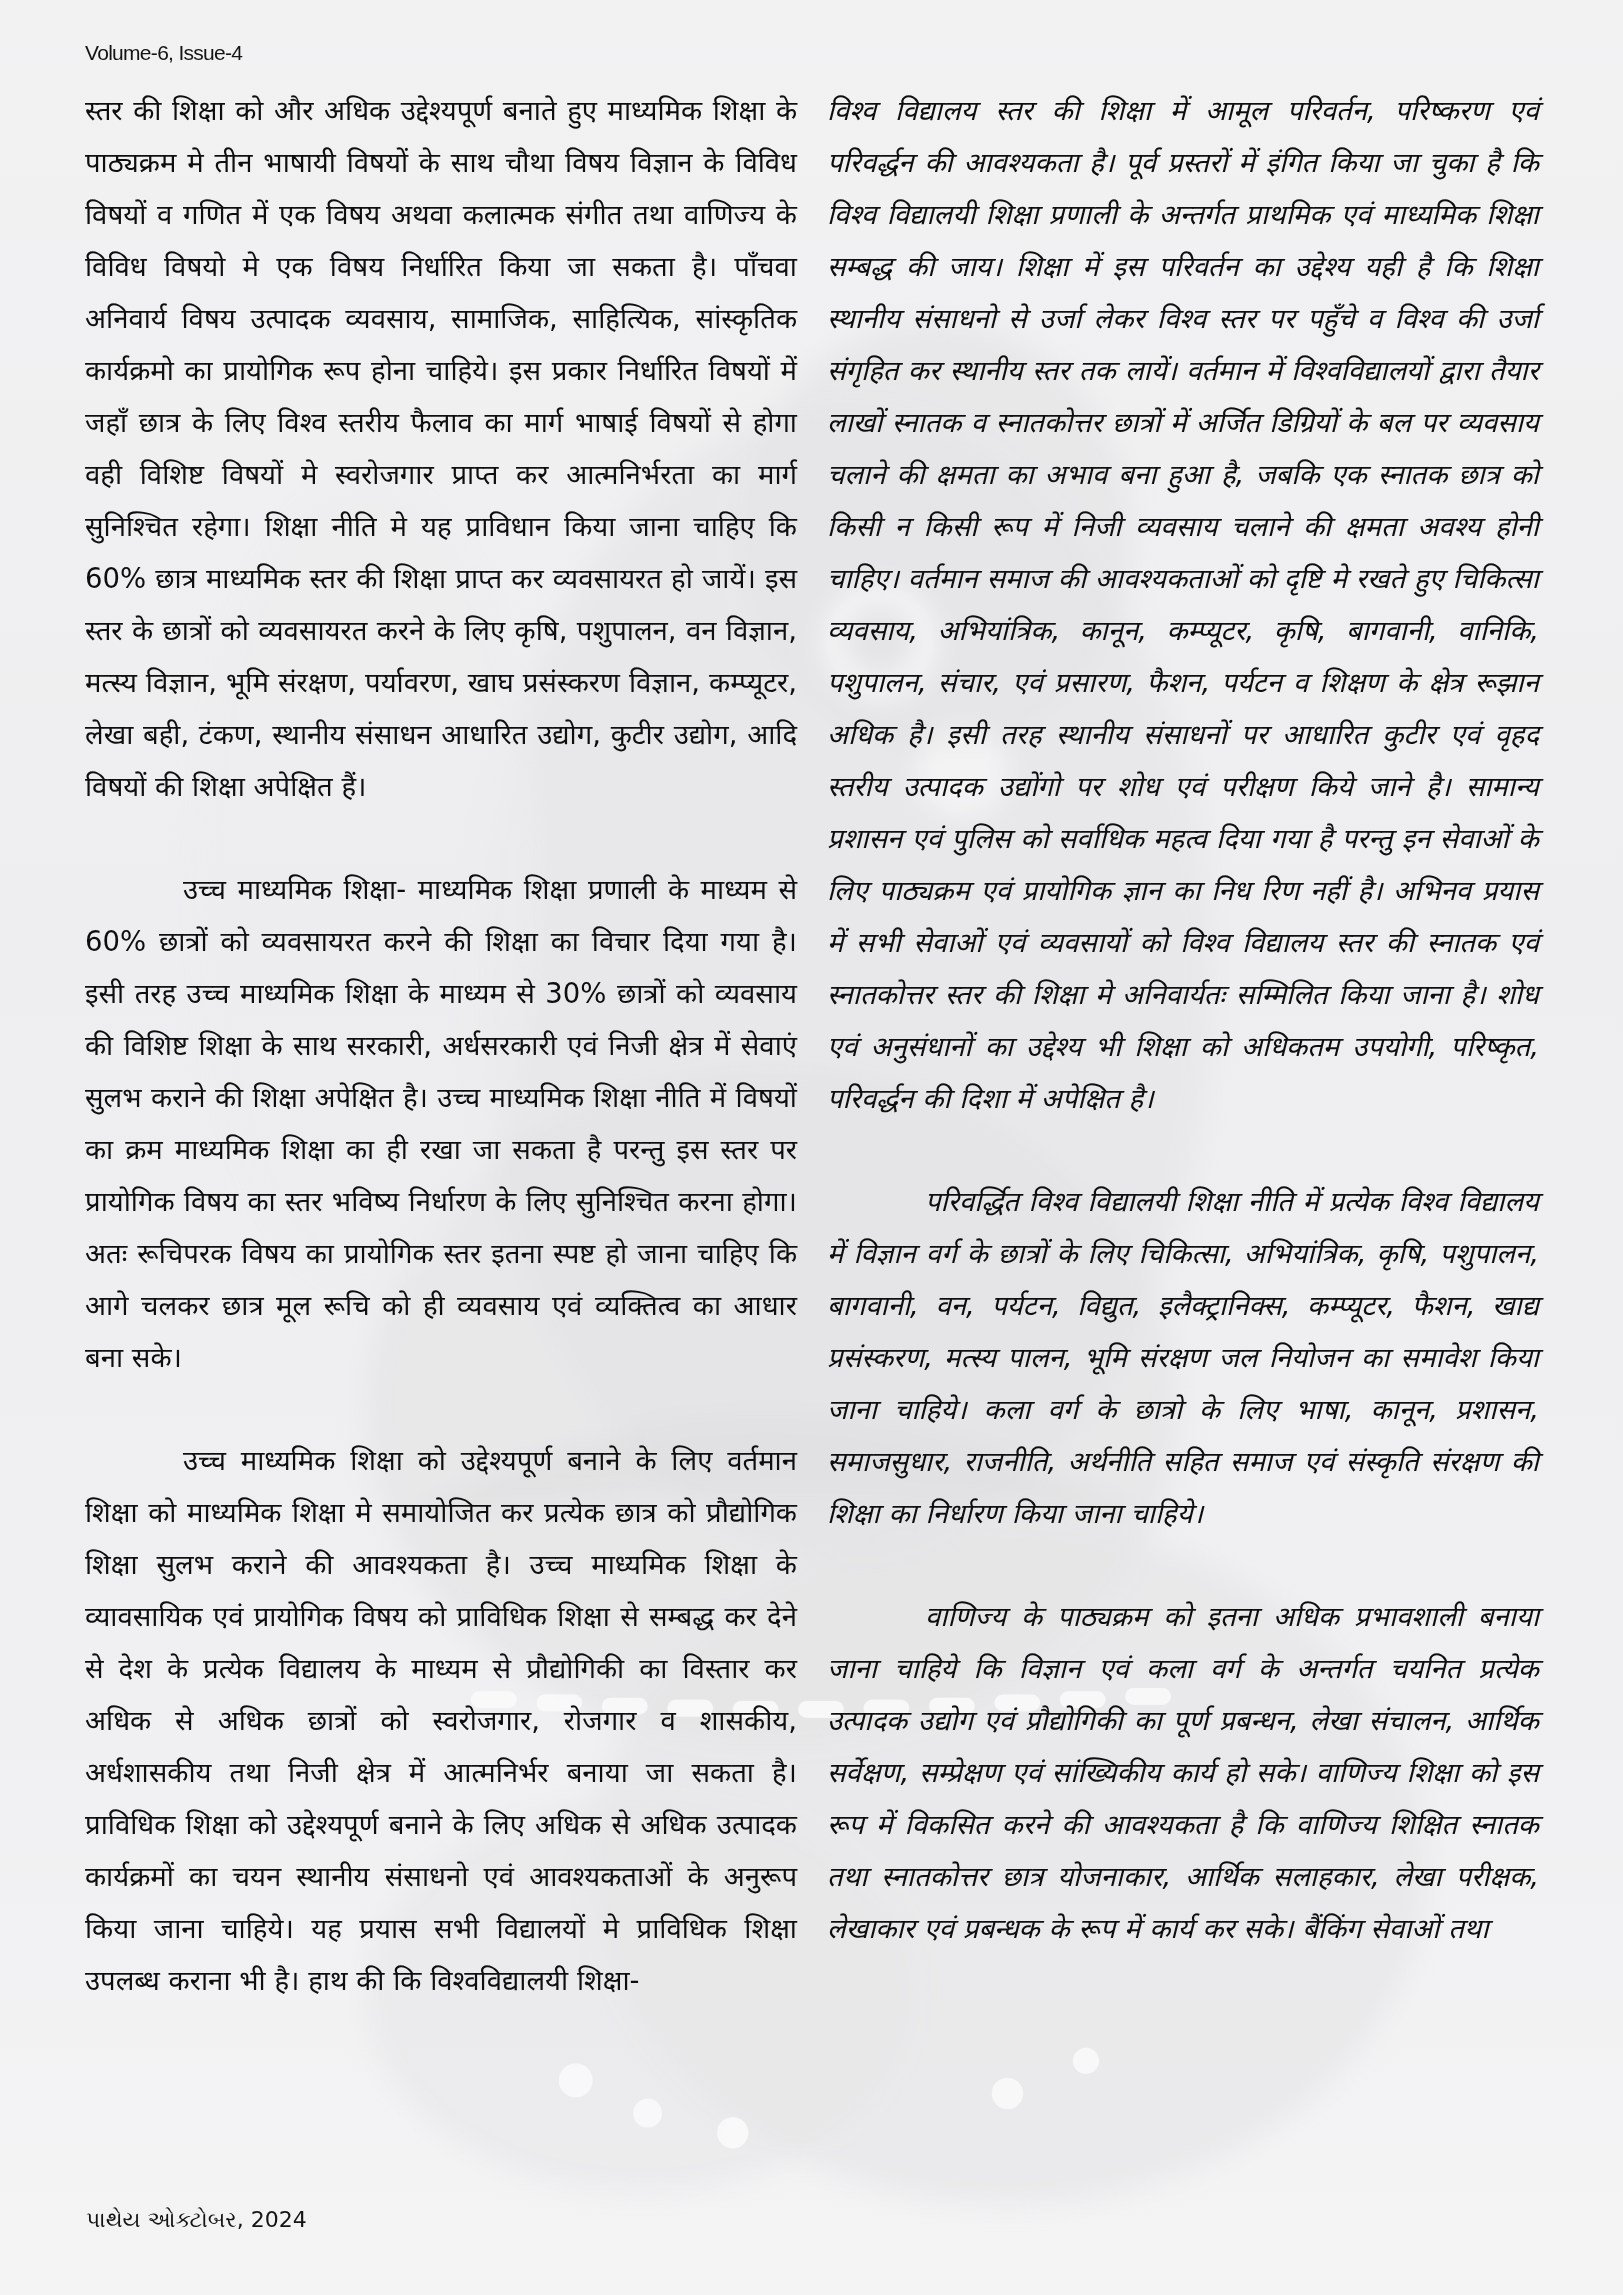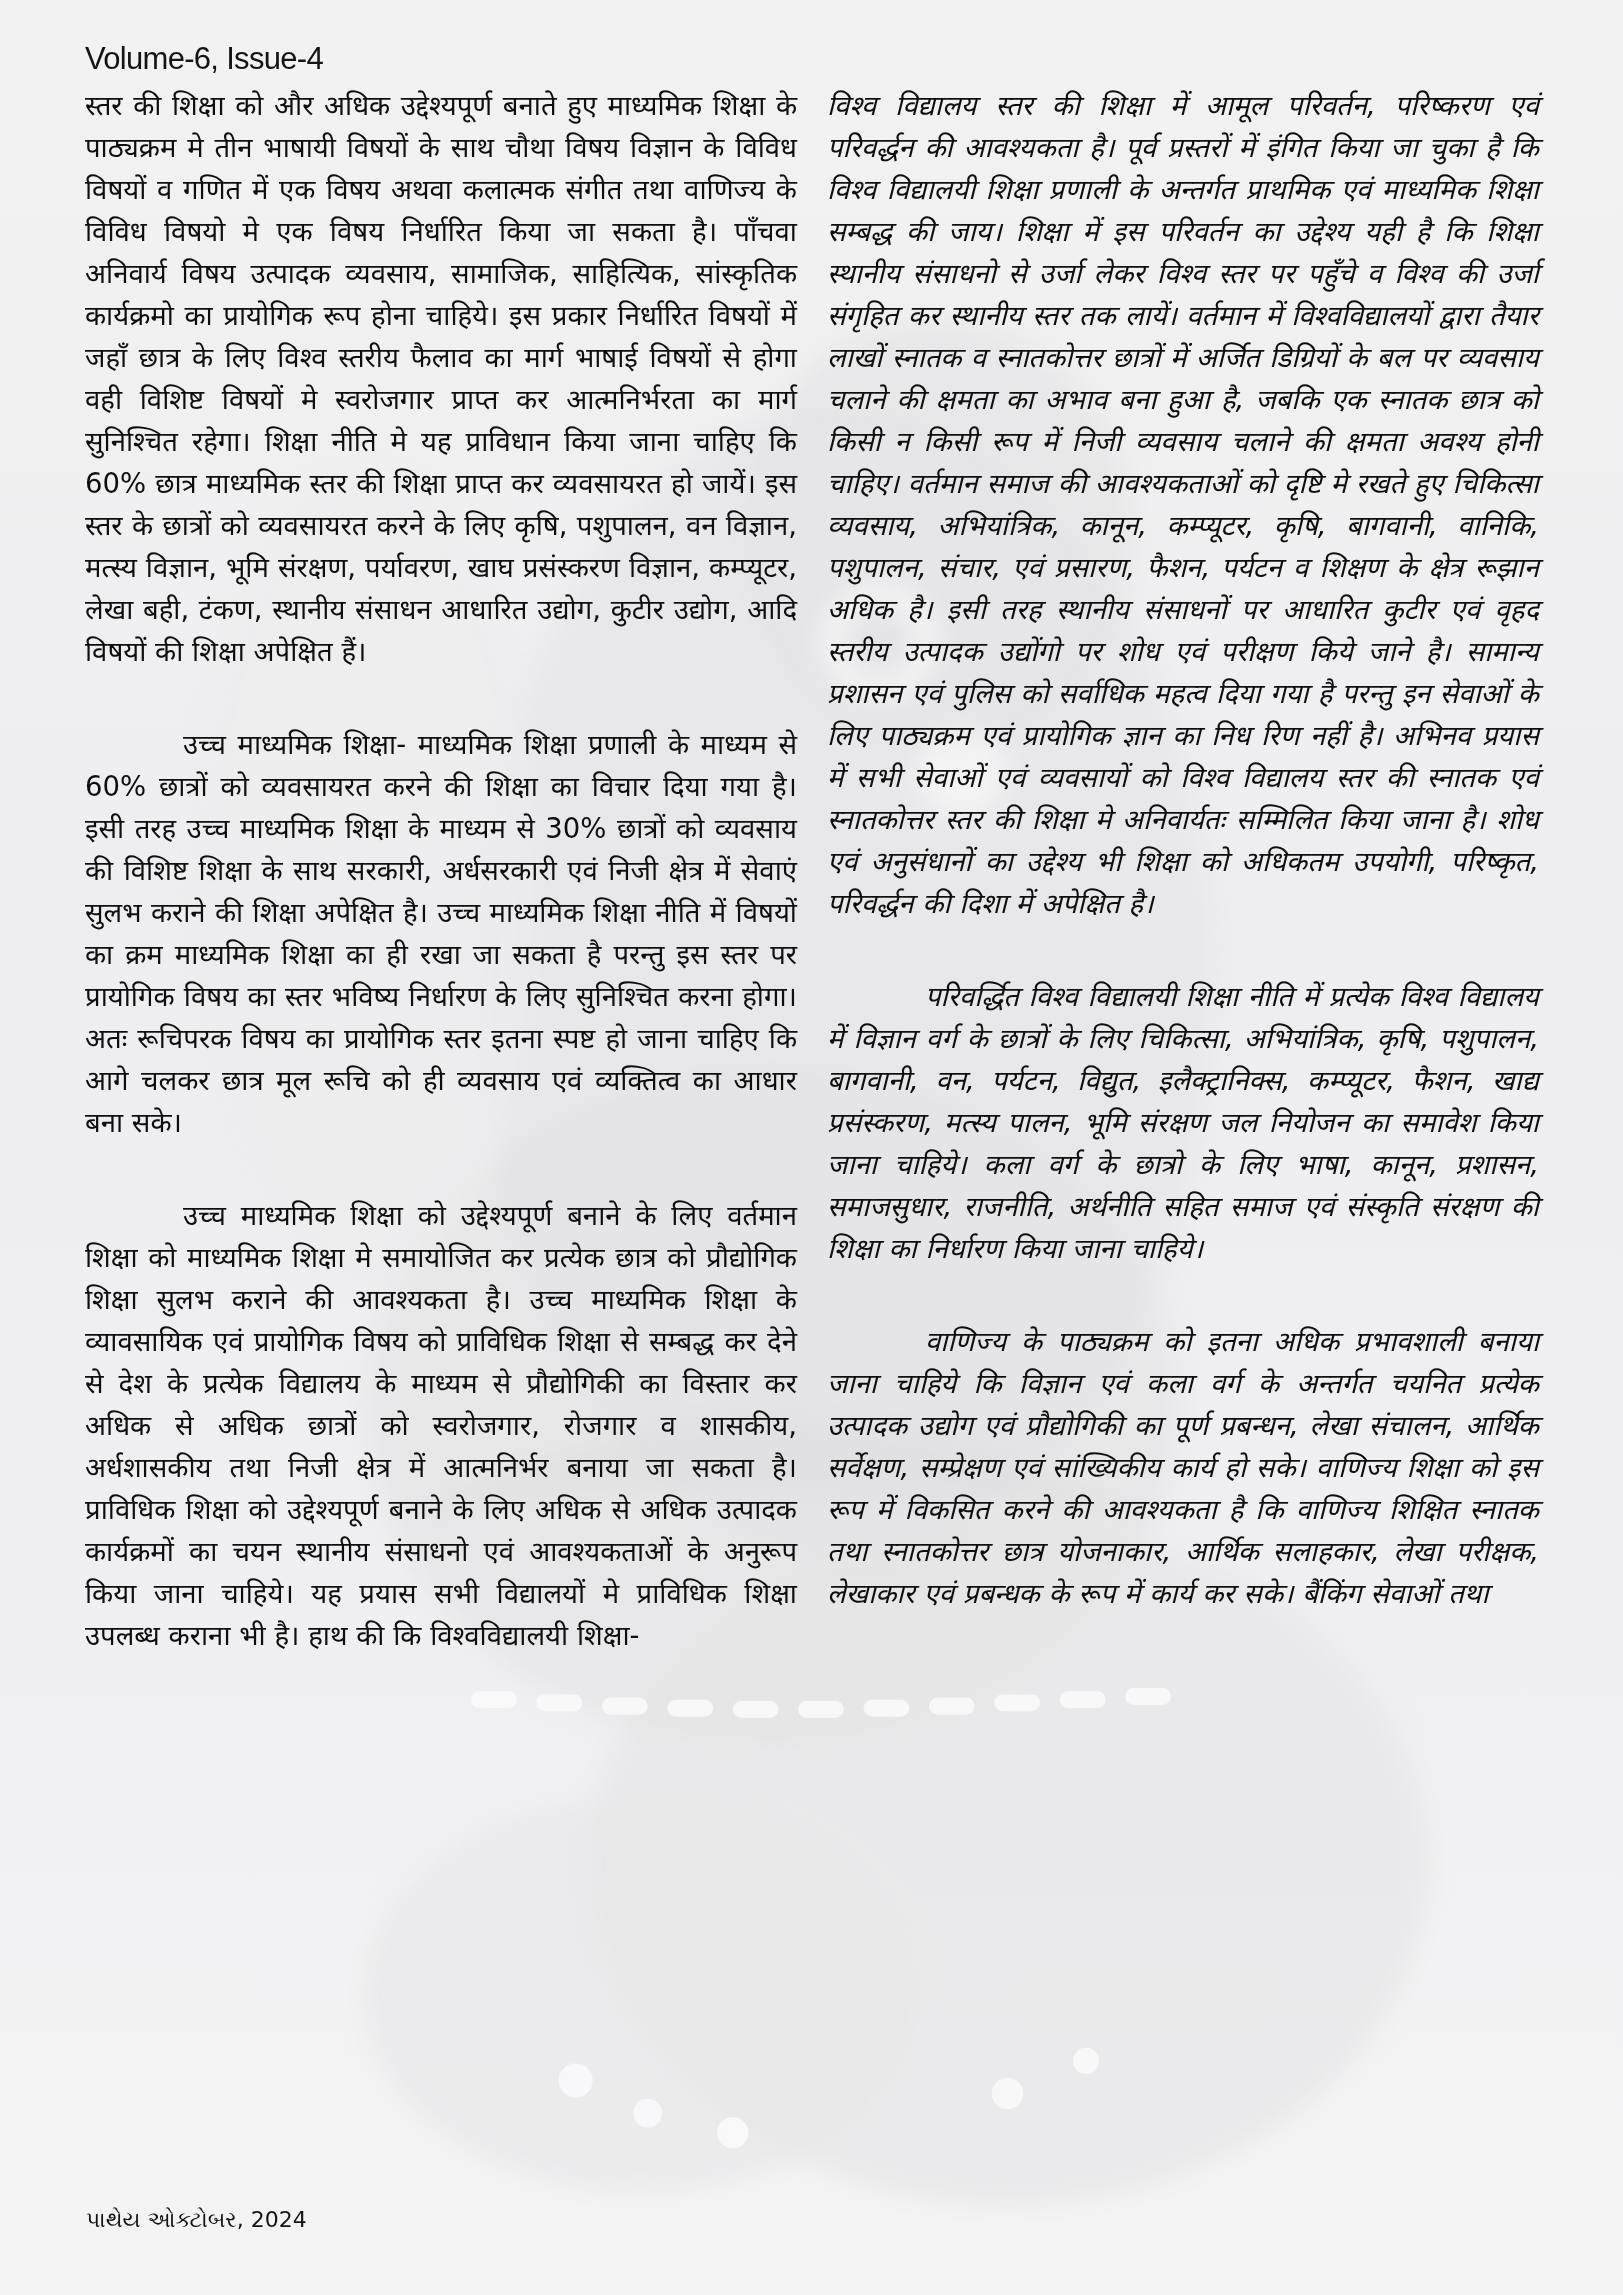--- a/index.html
+++ b/index.html
@@ -25,31 +25,31 @@
     top: 0;
     width: 1623px;
     height: 2295px;
     pointer-events: none;
   }
   .header-title {
     position: absolute;
     left: 85px;
     top: 41px;
     font-family: "Liberation Sans", sans-serif;
-    font-size: 31px;
+    font-size: 21px;
     letter-spacing: -0.7px;
     color: #141414;
     white-space: nowrap;
   }
   .column {
     position: absolute;
     top: 84px;
     width: 712px;
     font-size: 27.5px;
-    line-height: 42px;
+    line-height: 52px;
     text-align: justify;
     color: #0e0e0e;
   }
   .column-left  { left: 85px; }
   .column-right { left: 827px; font-style: italic; }
   .column p {
     margin: 0 0 51px 0;
   }
   .column p:last-child {
     margin-bottom: 0;

